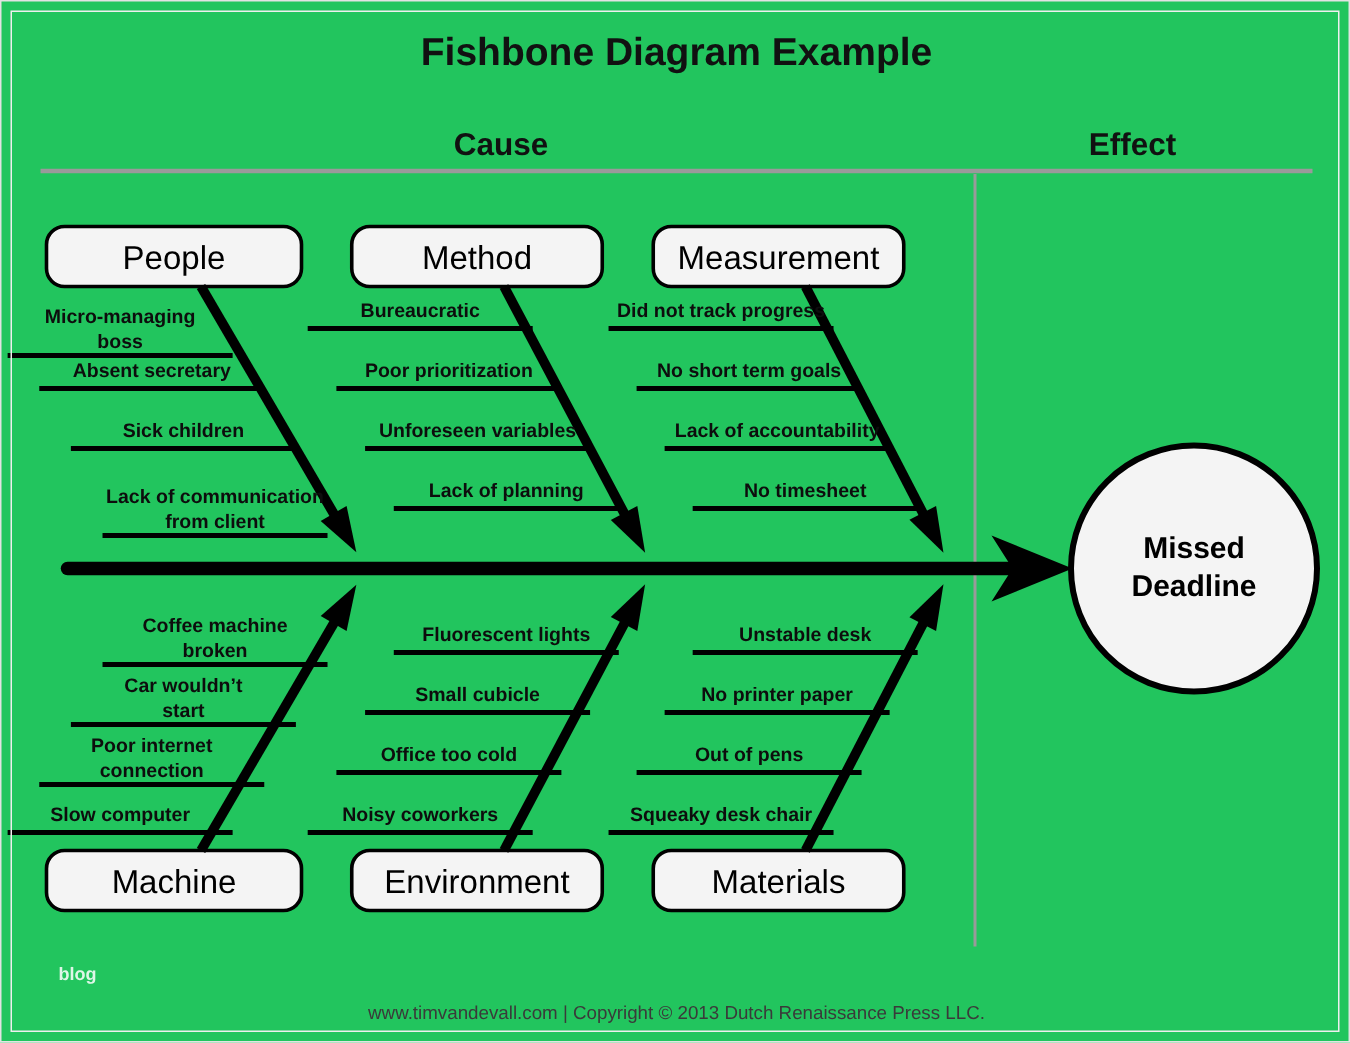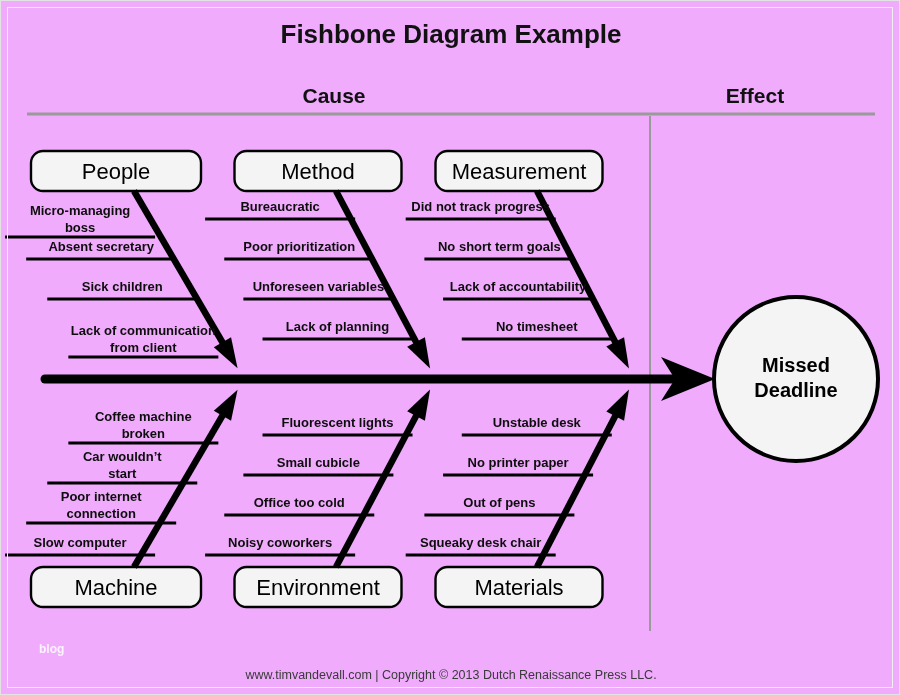--- a/index.html
+++ b/index.html
@@ -4,21 +4,21 @@
 <style>
   html, body {
     margin: 0;
     padding: 0;
     background: #ffffff;
   }
   #page {
     position: relative;
     width: 900px;
     height: 695px;
-    background: #f0abfc;
+    background: #22c55e;
     box-sizing: border-box;
     border: 1px solid #e3e3e3;
     overflow: hidden;
     font-family: "Liberation Sans", sans-serif;
   }
   #page::after {
     content: "";
     position: absolute;
     left: 6px; top: 6px; right: 6px; bottom: 6px;
     border: 1px solid #efefef;

